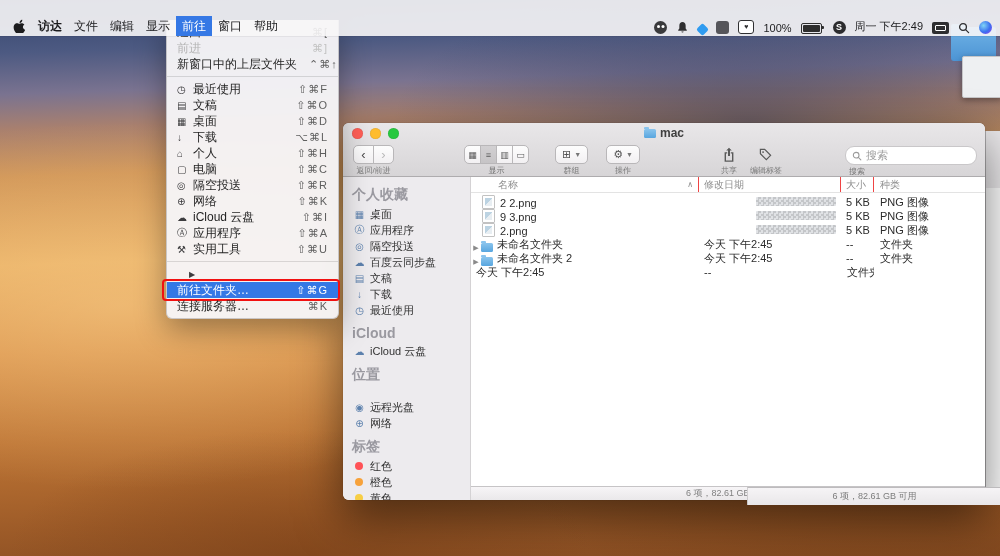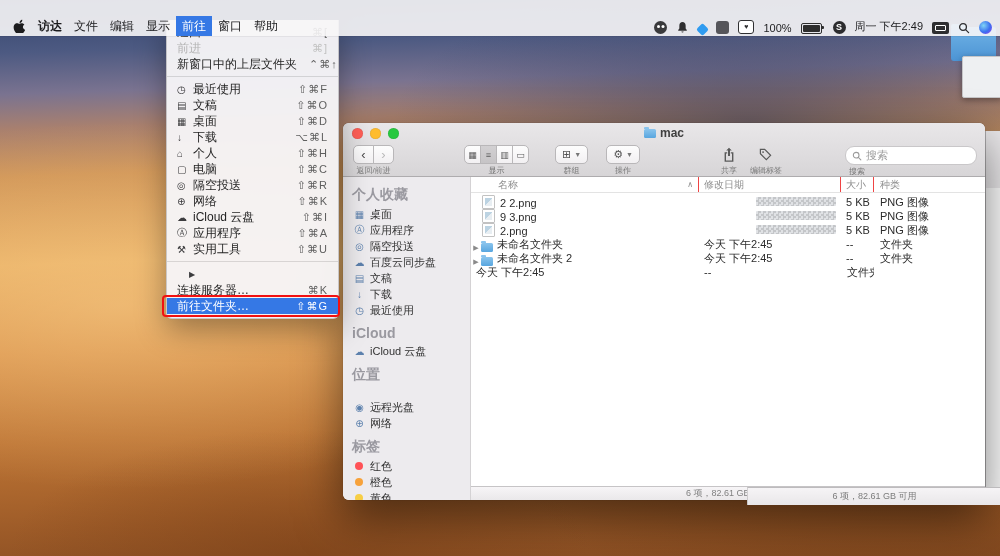--- a/index.html
+++ b/index.html
@@ -477,24 +477,24 @@
         </div>
         <div class="menu-item">
           <span class="mi-icon">⚒</span>
           <span class="mi-label">实用工具</span>
           <span class="mi-shortcut">⇧⌘U</span>
         </div>
         <div class="menu-sep"></div>
         <div class="menu-item">
           <span class="mi-shortcut submenu">▶</span>
         </div>
-        <div class="menu-item">
-          <span class="mi-label">连接服务器…</span>
-          <span class="mi-shortcut">⌘K</span>
-        </div>
         <div class="menu-item highlighted">
           <span class="mi-label">前往文件夹…</span>
           <span class="mi-shortcut">⇧⌘G</span>
           <span class="red-box"></span>
         </div>
+        <div class="menu-item">
+          <span class="mi-label">连接服务器…</span>
+          <span class="mi-shortcut">⌘K</span>
+        </div>
       </div>
   </div>
 </div>
 
 </body></html>

